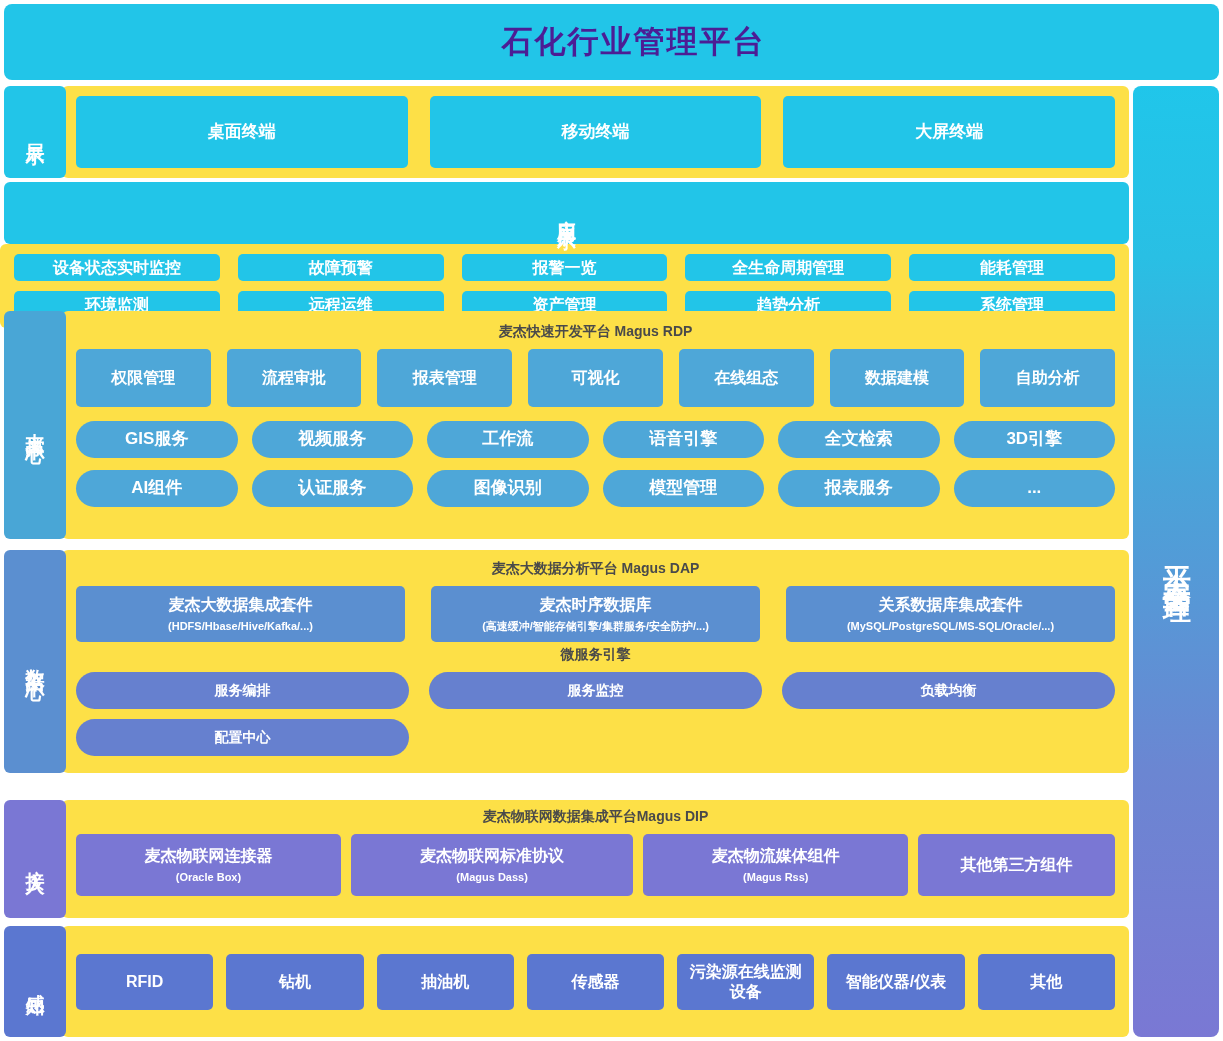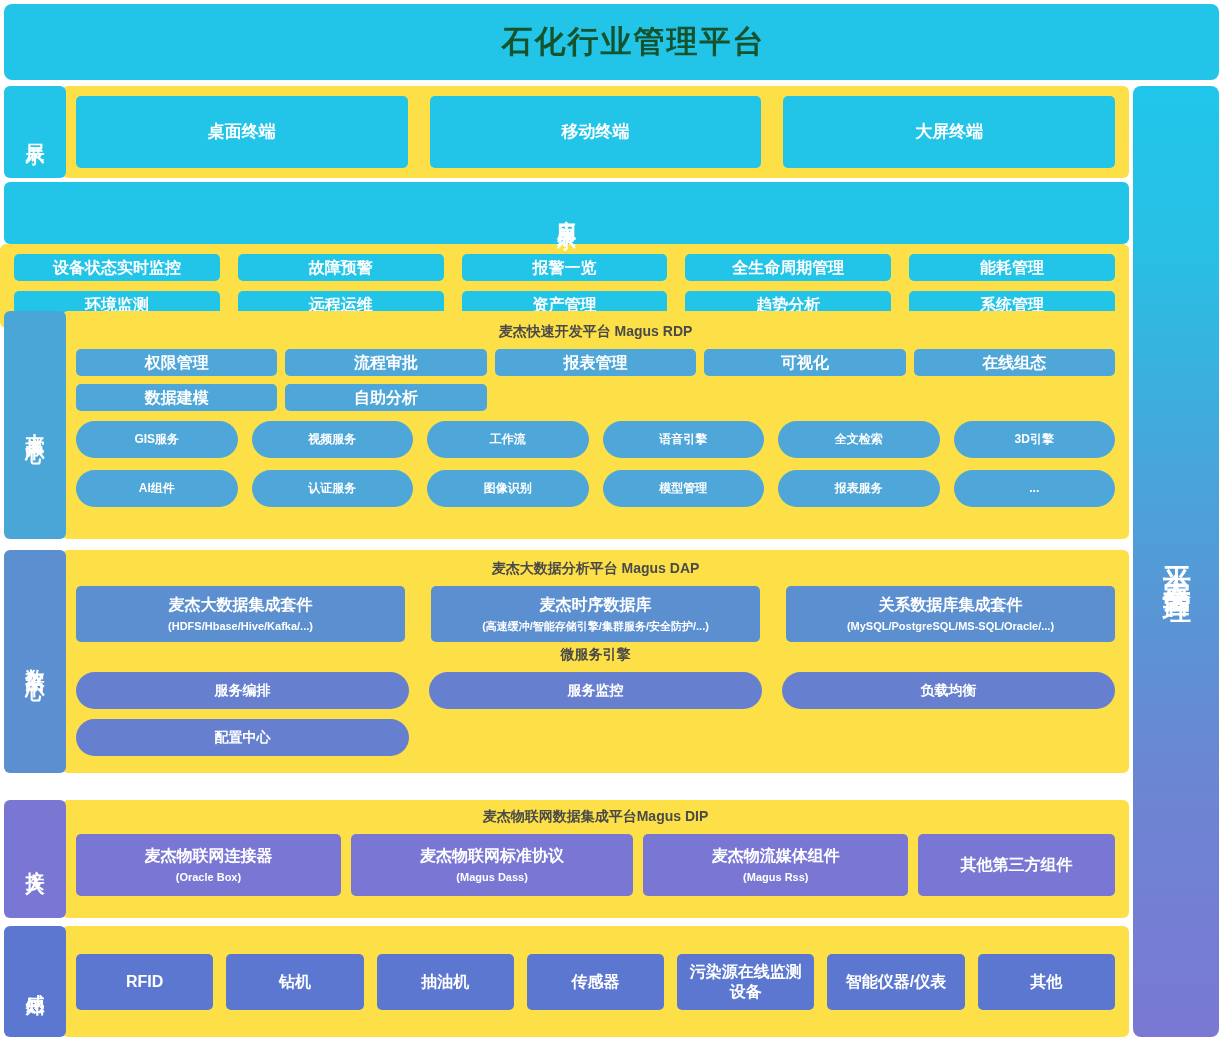--- a/index.html
+++ b/index.html
@@ -20,21 +20,21 @@
   
   .title-banner {
     position: absolute;
     left: 4px; top: 4px;
     width: 1215px; height: 76px;
     background: #22c5e8;
     border-radius: 8px;
     display: flex;
     align-items: center;
     justify-content: center;
-    color: #14532d;
+    color: #4c1d95;
     font-size: 31px;
     font-weight: bold;
     letter-spacing: 2px;
     padding-left: 44px;
   }
 
   
   .security-bar {
     position: absolute;
     left: 1133px; top: 86px;
@@ -140,25 +140,25 @@
   #row-display .box { font-size: 17px; }
 
   
   #layer-app { top: 182px; height: 125px; width: 1125px; flex-direction: column; }
   #grid-app { display: grid; grid-template-columns: repeat(5, 1fr); grid-template-rows: 1fr 1fr; gap: 10px 18px; height: 100%; }
   #grid-app .box { font-size: 16px; }
 
   
   #layer-support { top: 311px; height: 228px; width: 1125px; }
   #layer-support .layer-body { justify-content: flex-start; padding: 8px 14px 12px 14px; }
-  #grid-support-top { display: grid; grid-template-columns: repeat(5, 1fr); gap: 8px; height: 58px; margin-bottom: 14px; }
+  #grid-support-top { display: grid; grid-template-columns: repeat(7, 1fr); gap: 16px; height: 58px; margin-bottom: 14px; }
   #grid-support-top .box { font-size: 16px; }
   #grid-support-mid { display: grid; grid-template-columns: repeat(6, 1fr); gap: 14px; height: 37px; margin-bottom: 12px; }
   #grid-support-bot { display: grid; grid-template-columns: repeat(6, 1fr); gap: 14px; height: 37px; }
-  #grid-support-mid .box, #grid-support-bot .box { font-size: 12px; }
+  #grid-support-mid .box, #grid-support-bot .box { font-size: 17px; }
 
   
   #layer-data { top: 550px; height: 223px; width: 1125px; }
   #layer-data .layer-body { justify-content: flex-start; padding: 6px 14px 10px 14px; }
   #grid-data-stores { display: grid; grid-template-columns: repeat(3, 1fr); gap: 26px; height: 56px; }
   #grid-data-stores .box { flex-direction: column; font-size: 16px; }
   #grid-msvc-1, #grid-msvc-2 { display: grid; grid-template-columns: repeat(3, 1fr); gap: 20px; height: 37px; }
   #grid-msvc-1 { margin-bottom: 10px; }
   #grid-msvc-1 .box, #grid-msvc-2 .box { font-size: 14px; }
 

